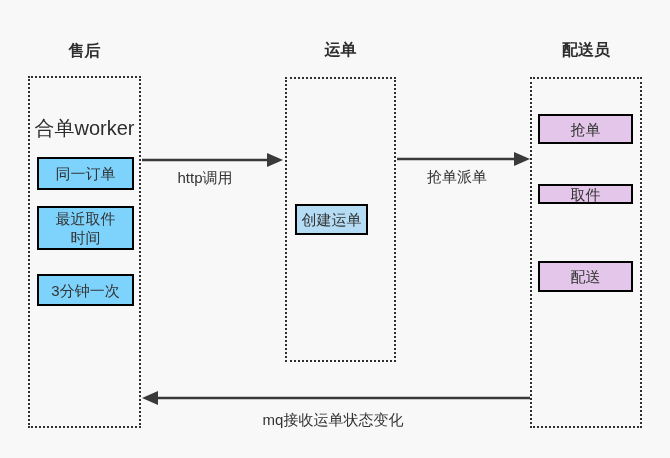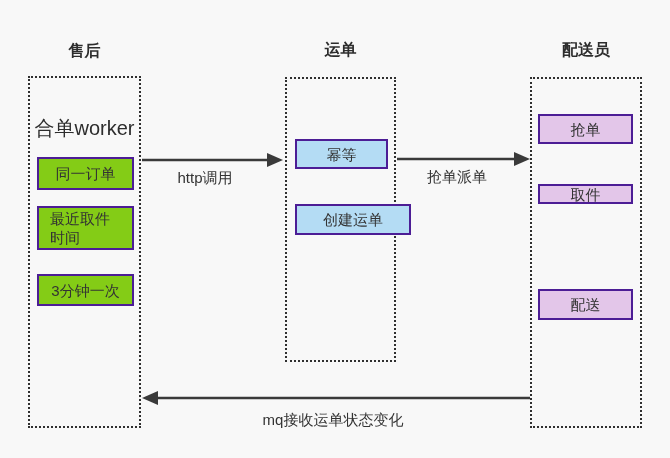--- a/index.html
+++ b/index.html
@@ -34,31 +34,31 @@
   .plain-label {
     position: absolute;
     display: flex;
     align-items: center;
     justify-content: center;
     font-size: 20px;
     color: #2d2d2d;
   }
   .node {
     position: absolute;
-    border: 2px solid #4c1d95;
+    border: 2px solid #000000;
     box-sizing: border-box;
     display: flex;
     align-items: center;
     justify-content: center;
-    text-align: left;
+    text-align: center;
     font-size: 15px;
     line-height: 19px;
     color: #333333;
   }
-  .node.green  { background: #84cc16; }
+  .node.green  { background: #7dd3fc; }
   .node.blue   { background: #b4dcf4; }
   .node.purple { background: #e3c6e9; }
   .node.wrap   { padding: 12px 11px; }
   .arrow-label {
     position: absolute;
     height: 18px;
     line-height: 18px;
     text-align: center;
     font-size: 15px;
     color: #333333;
@@ -83,26 +83,25 @@
 
   <div class="lane" style="left:28px; top:76px; width:113px; height:352px;"></div>
   <div class="lane" style="left:285px; top:77px; width:111px; height:285px;"></div>
   <div class="lane" style="left:530px; top:77px; width:112px; height:351px;"></div>
 
   <div class="plain-label" style="left:28px; top:116px; width:113px; height:24px;">合单worker</div>
   <div class="node green" style="left:37px; top:157px; width:97px; height:33px;">同一订单</div>
   <div class="node green wrap" style="left:37px; top:206px; width:97px; height:44px;">最近取件时间</div>
   <div class="node green" style="left:37px; top:274px; width:97px; height:32px;">3分钟一次</div>
 
-  <div class="node blue" style="left:295px; top:139px; width:93px; height:30px;">幂等</div>
-  <div class="node blue" style="left:295px; top:204px; width:116px; height:31px;">创建运单</div>
+  <div class="node blue" style="left:295px; top:204px; width:73px; height:31px;">创建运单</div>
 
   <div class="node purple" style="left:538px; top:114px; width:95px; height:30px;">抢单</div>
   <div class="node purple" style="left:538px; top:184px; width:95px; height:20px;">取件</div>
-  <div class="node purple" style="left:538px; top:261px; width:95px; height:31px;margin-top:28px;">配送</div>
+  <div class="node purple" style="left:538px; top:261px; width:95px; height:31px;">配送</div>
 
   <svg id="arrow-layer" width="670" height="458" viewBox="0 0 670 458">
     <g>
       <line x1="142" y1="160" x2="269" y2="160" stroke="#3a3a3a" stroke-width="2.5"></line>
       <polygon points="283,160 267,153 267,167" fill="#3a3a3a"></polygon>
     </g>
     <g>
       <line x1="397" y1="159" x2="516" y2="159" stroke="#3a3a3a" stroke-width="2.5"></line>
       <polygon points="530,159 514,152 514,166" fill="#3a3a3a"></polygon>
     </g>

